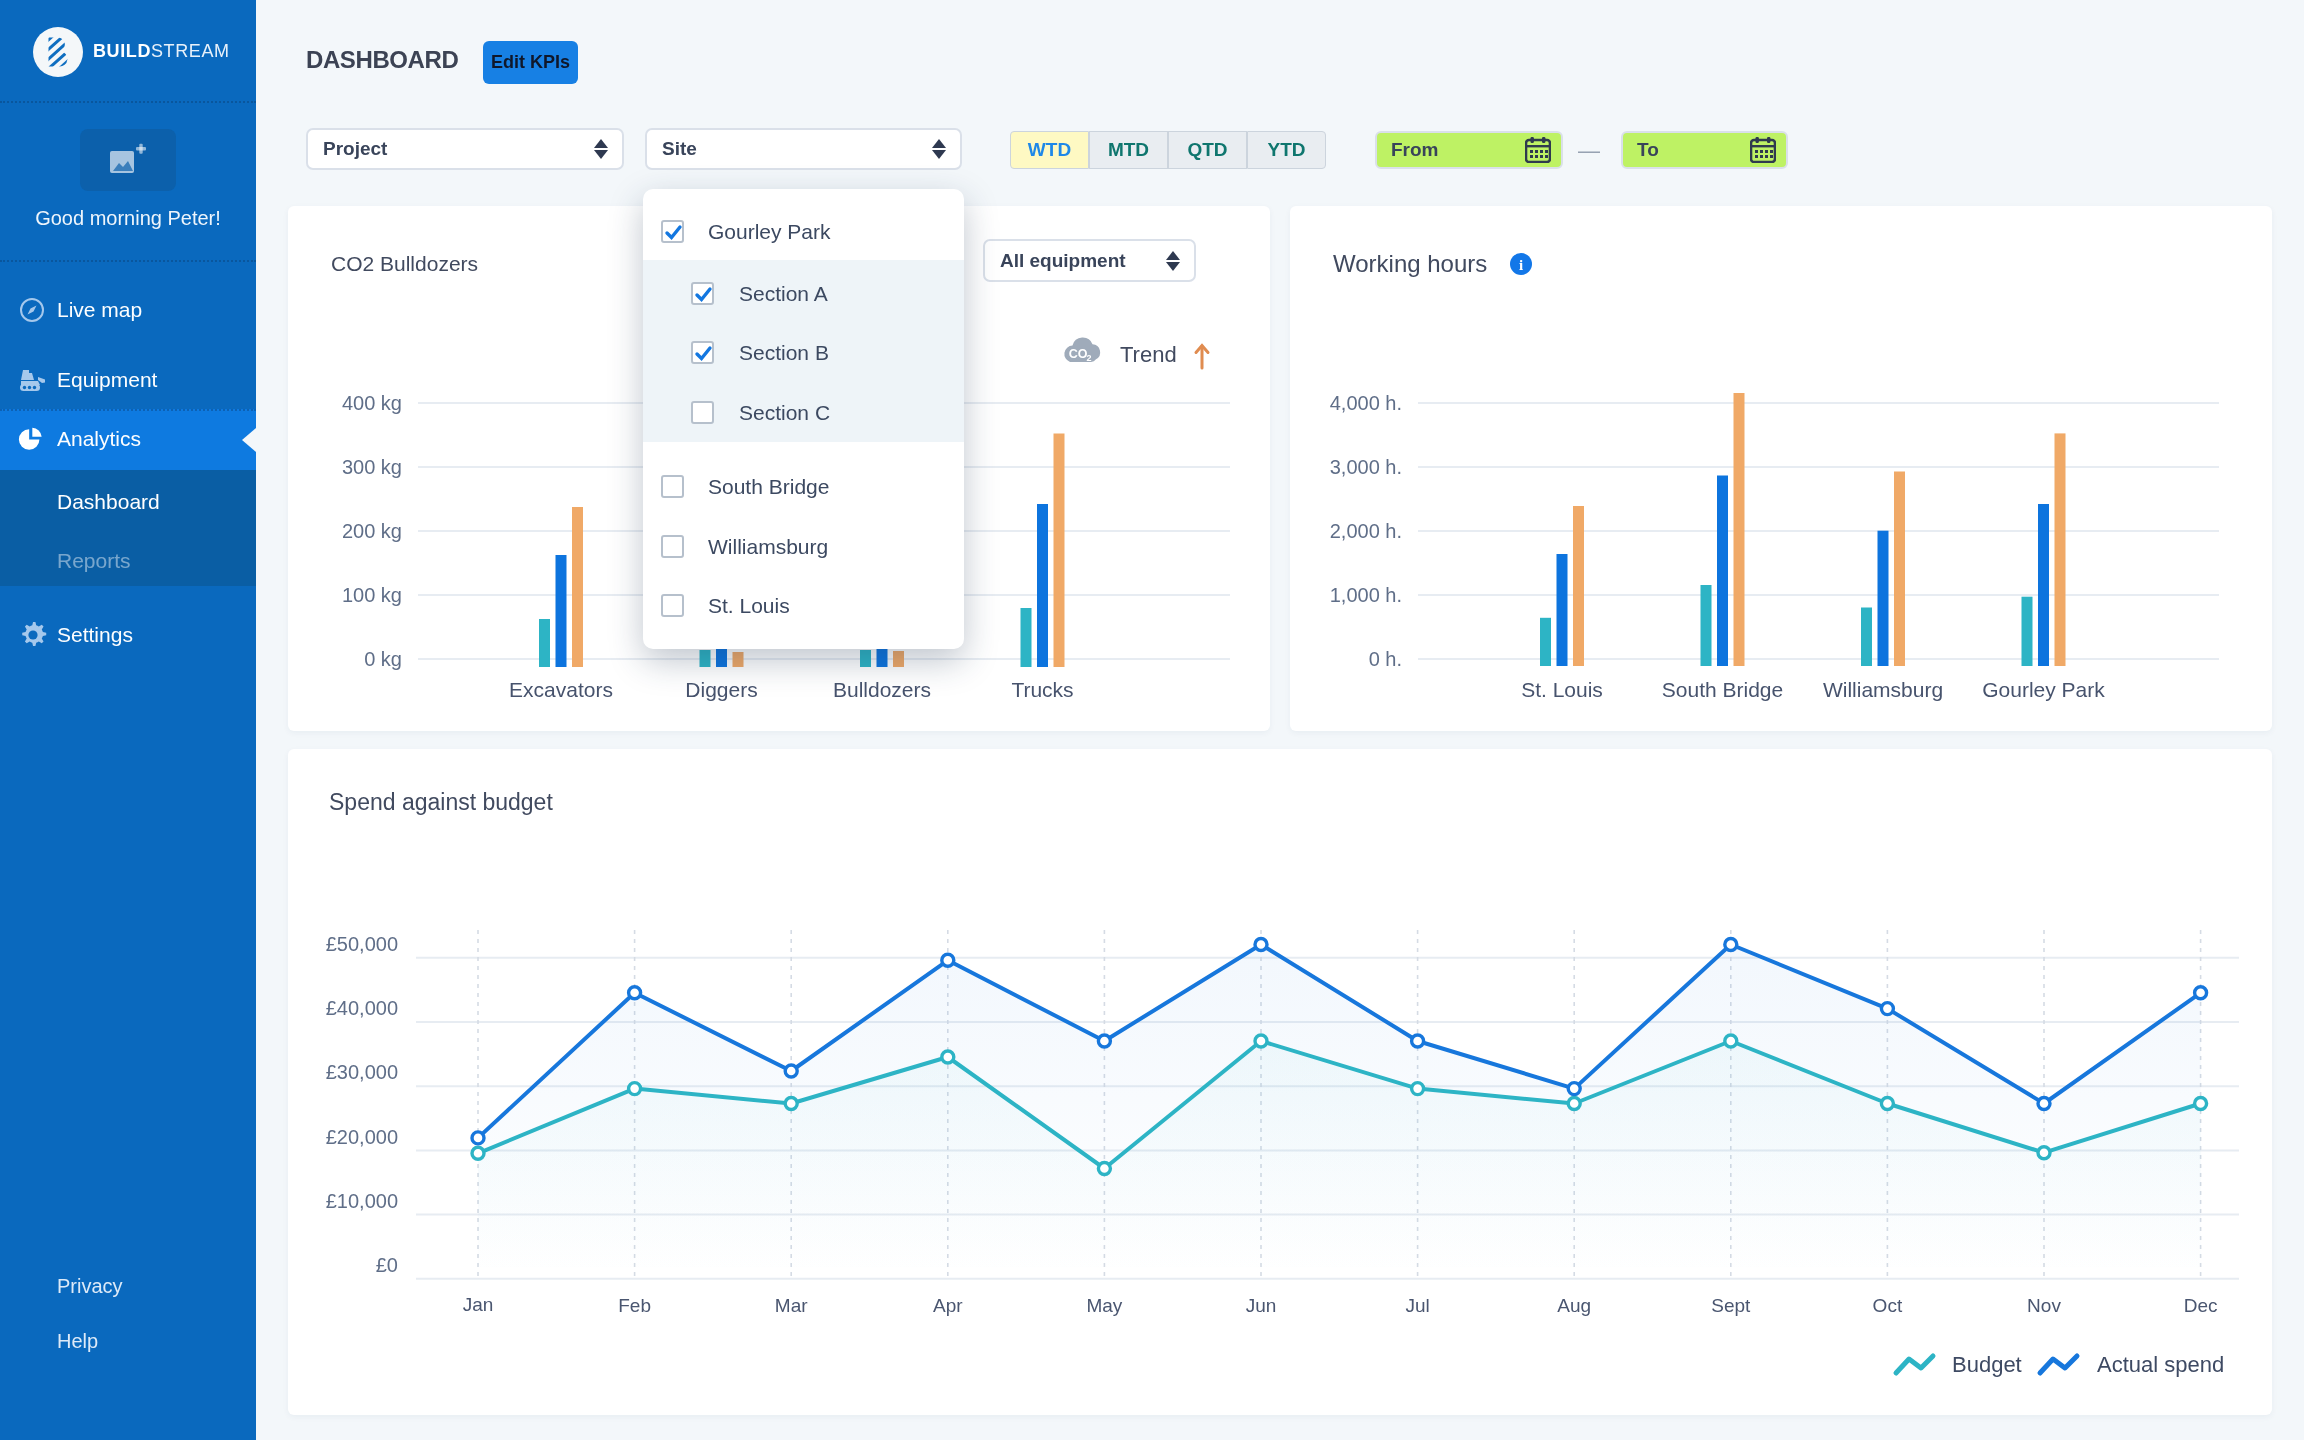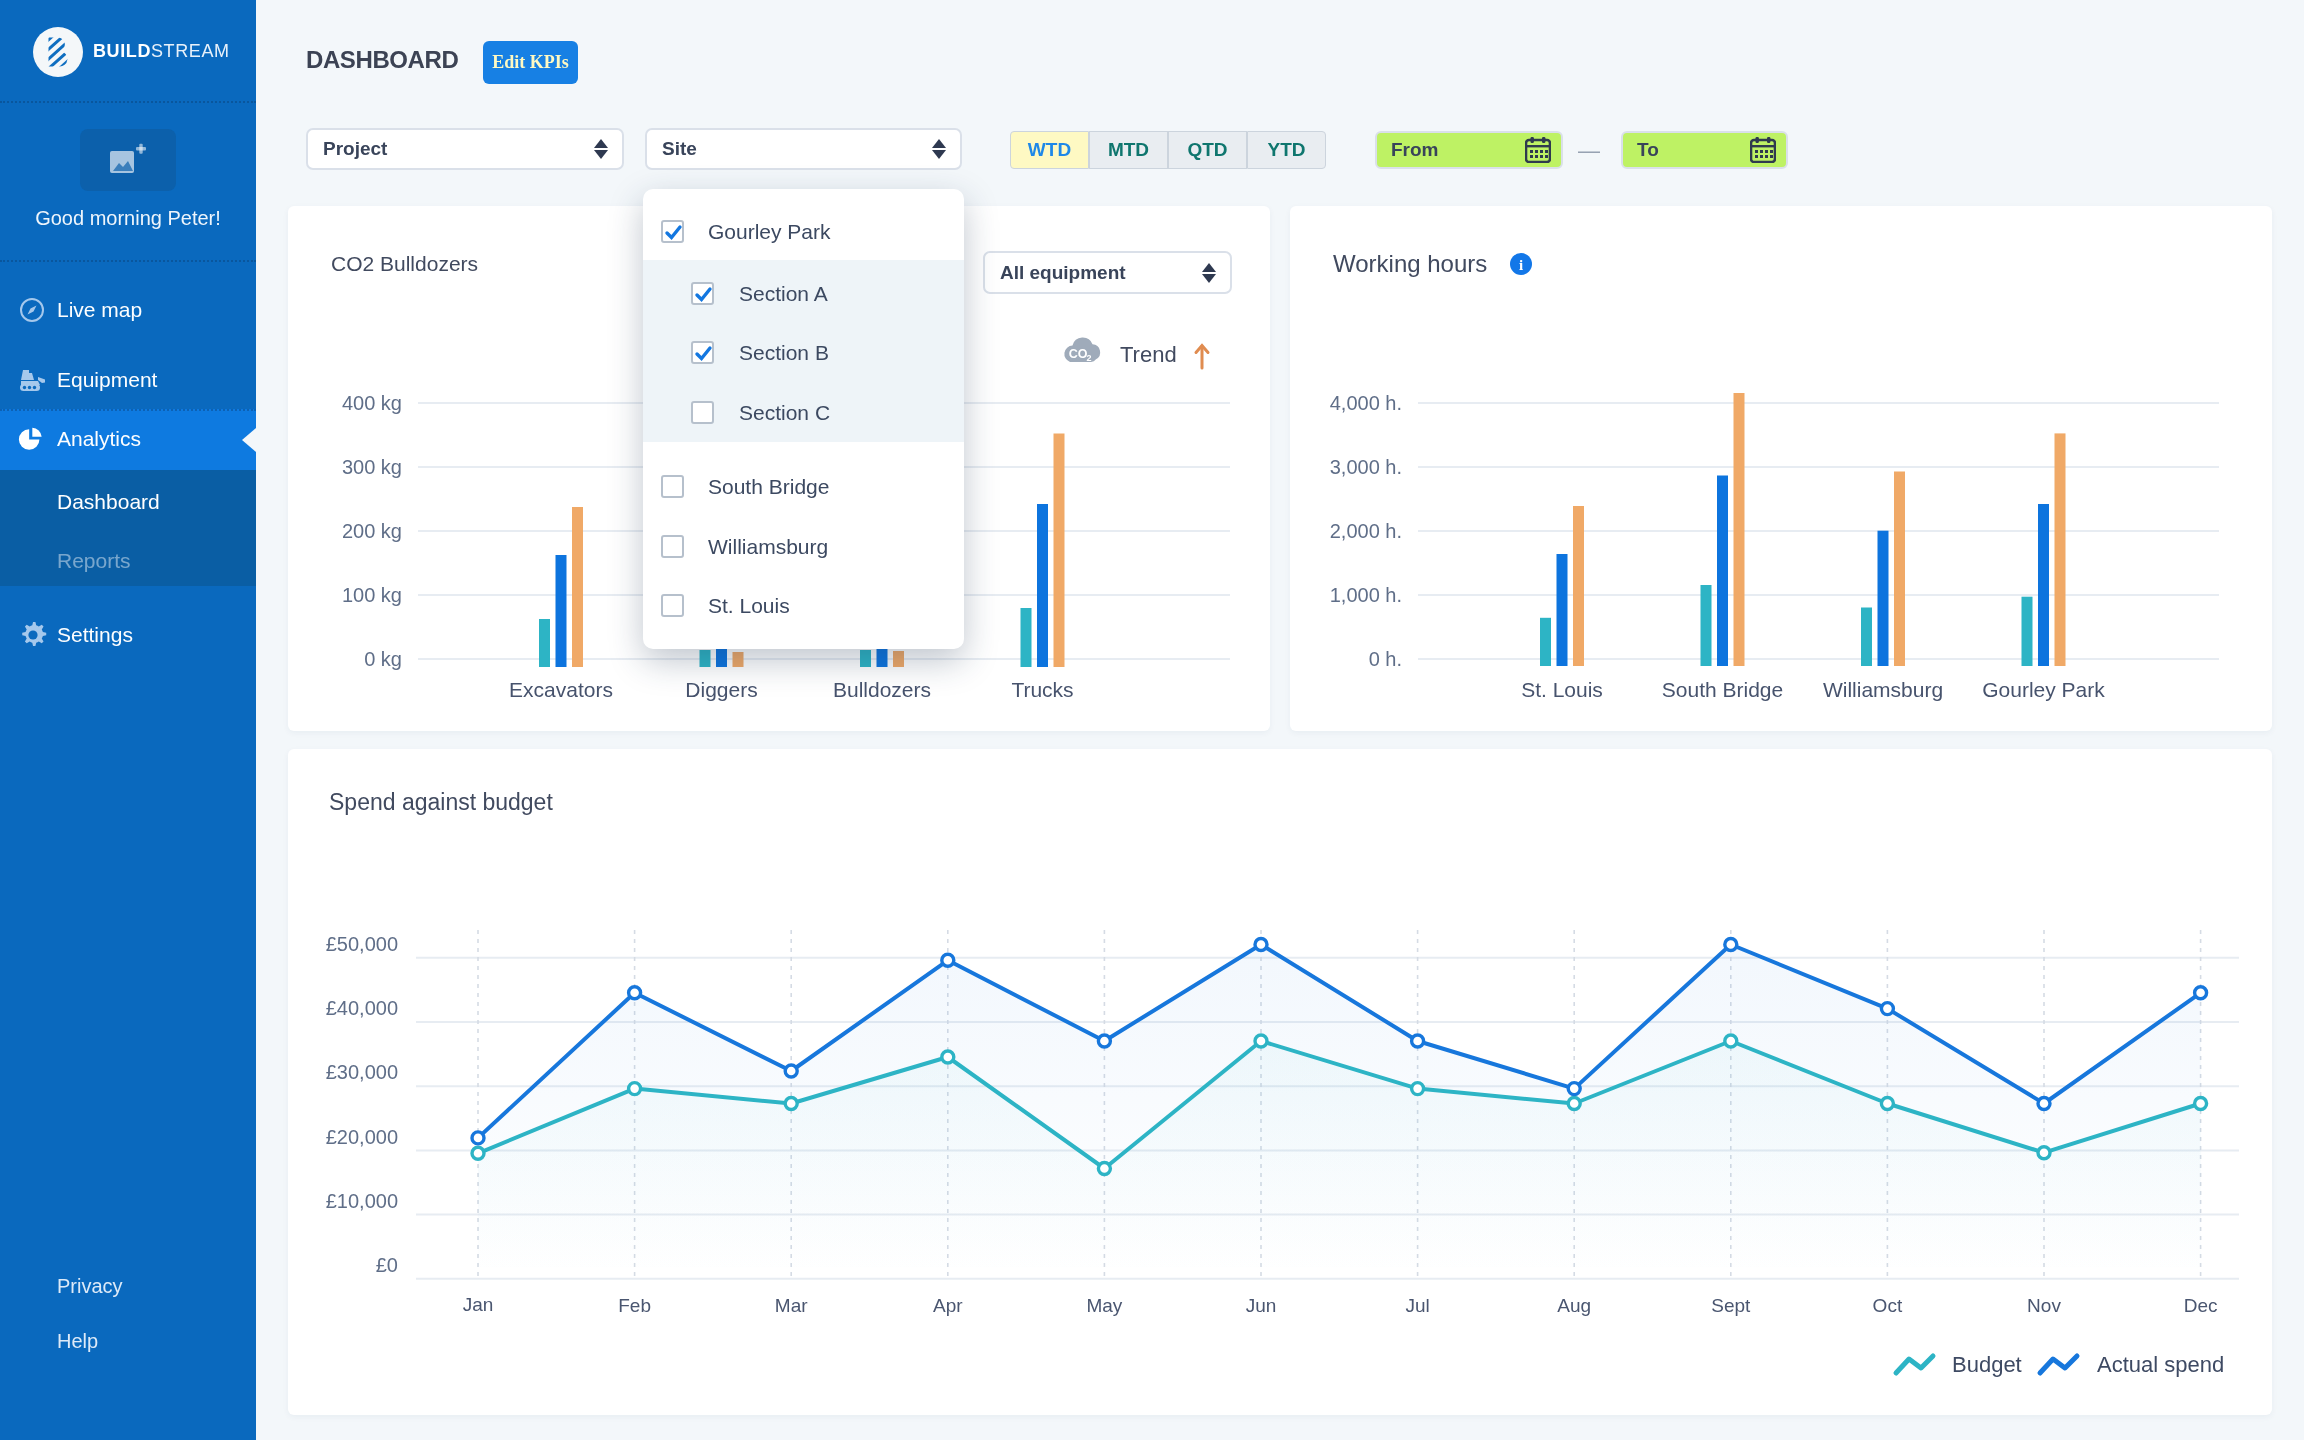--- a/index.html
+++ b/index.html
@@ -16,21 +16,21 @@
   .nav .txt { position:absolute; left:57px; top:50%; transform:translateY(-50%); }
   .nav svg { position:absolute; left:19px; top:50%; transform:translateY(-50%); }
   #active-band { position:absolute; left:0; top:409px; width:256px; height:61px; background:#0e7ae0; border-top:2px dotted rgba(8,52,96,0.35); }
   #notch { position:absolute; right:0; top:428px; width:0; height:0; border-top:12px solid transparent; border-bottom:12px solid transparent; border-right:14px solid #f3f7fa; }
   #submenu { position:absolute; left:0; top:470px; width:256px; height:116px; background:#0a5ea4; }
   .subitem { position:absolute; left:57px; font-size:21px; color:#ffffff; }
   .foot { position:absolute; left:57px; font-size:20px; color:#ddeaf8; }
 
   
   #h-title { position:absolute; left:306px; top:46px; font-size:24px; font-weight:bold; color:#3c4354; letter-spacing:-0.4px; }
-  #btn-kpi { position:absolute; left:483px; top:41px; width:95px; height:43px; background:#1780e4; border-radius:6px; color:#fef9c3; font-size:18px; font-weight:bold; text-align:center; line-height:43px;font-family:Liberation Serif, serif; }
+  #btn-kpi { position:absolute; left:483px; top:41px; width:95px; height:43px; background:#1780e4; border-radius:6px; color:#0f172a; font-size:18px; font-weight:bold; text-align:center; line-height:43px; }
 
   
   .select { position:absolute; background:#fff; border:2px solid #dae0e9; border-radius:7px; }
   .select .lbl { position:absolute; left:15px; top:50%; transform:translateY(-50%); font-size:19px; font-weight:bold; color:#39445a; }
   .updown { position:absolute; right:14px; top:50%; transform:translateY(-50%); width:14px; height:24px; }
   .updown:before { content:""; position:absolute; left:0; top:2px; border-left:7px solid transparent; border-right:7px solid transparent; border-bottom:9px solid #2e3950; }
   .updown:after { content:""; position:absolute; left:0; bottom:2px; border-left:7px solid transparent; border-right:7px solid transparent; border-top:9px solid #2e3950; }
   .seg { position:absolute; top:131px; height:38px; width:79px; background:#e9edf1; border:1px solid #ccd4dd; color:#0f766e; font-size:19px; font-weight:bold; text-align:center; line-height:36px; }
   .date { position:absolute; top:131px; height:38px; background:#bef264; border:2px solid #dae0e9; border-radius:6px; }
   .date .lbl { position:absolute; left:14px; top:50%; transform:translateY(-50%); font-size:19px; font-weight:bold; color:#39445a; }
@@ -174,21 +174,21 @@
       <rect x="5" y="18" width="3" height="3"></rect>
         <rect x="10" y="18" width="3" height="3"></rect>
         <rect x="15" y="18" width="3" height="3"></rect>
         <rect x="20" y="18" width="3" height="3"></rect>
     </g>
   </svg>
 </div>
 
 <div class="card" id="card1" style="left:288px;top:206px;width:982px;height:525px;"></div>
 <div class="cardtitle" style="left:331px;top:252px;font-size:21px;">CO2 Bulldozers</div>
-<div class="select" style="left:983px;top:251px;width:249px;height:43px;">
+<div class="select" style="left:983px;top:239px;width:213px;height:43px;">
   <span class="lbl">All equipment</span>
     <span class="updown"></span>
 </div>
 
 <svg class="abs" style="left:288px;top:206px;" width="982" height="525" viewBox="0 0 982 525" font-family="Liberation Sans, sans-serif">
   <g stroke="#e7ecf2" stroke-width="2">
     <line x1="130" y1="197" x2="942" y2="197"></line>
     <line x1="130" y1="261" x2="942" y2="261"></line>
     <line x1="130" y1="325" x2="942" y2="325"></line>
     <line x1="130" y1="389" x2="942" y2="389"></line>

